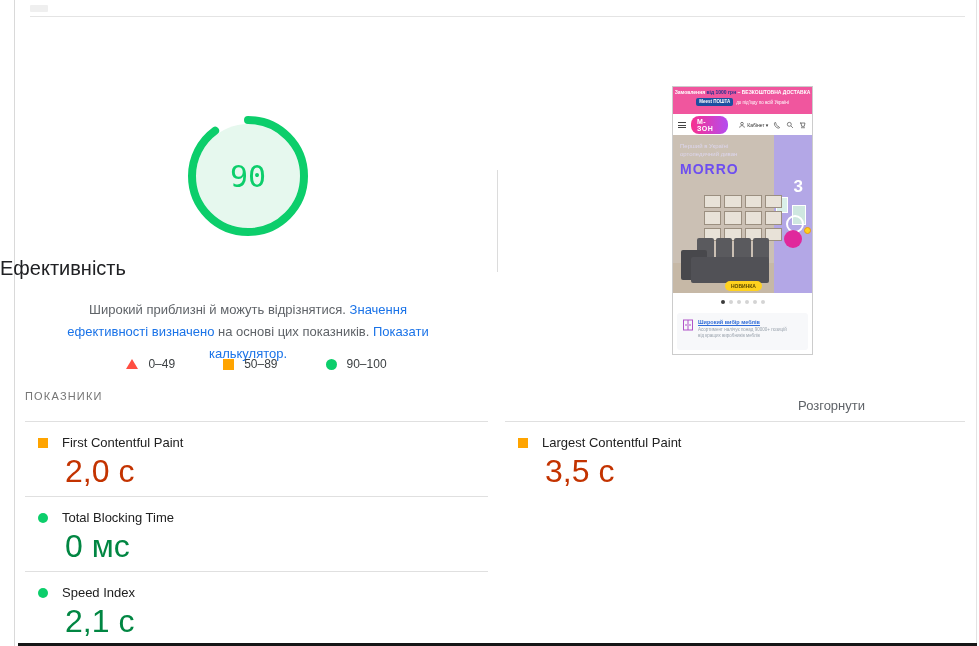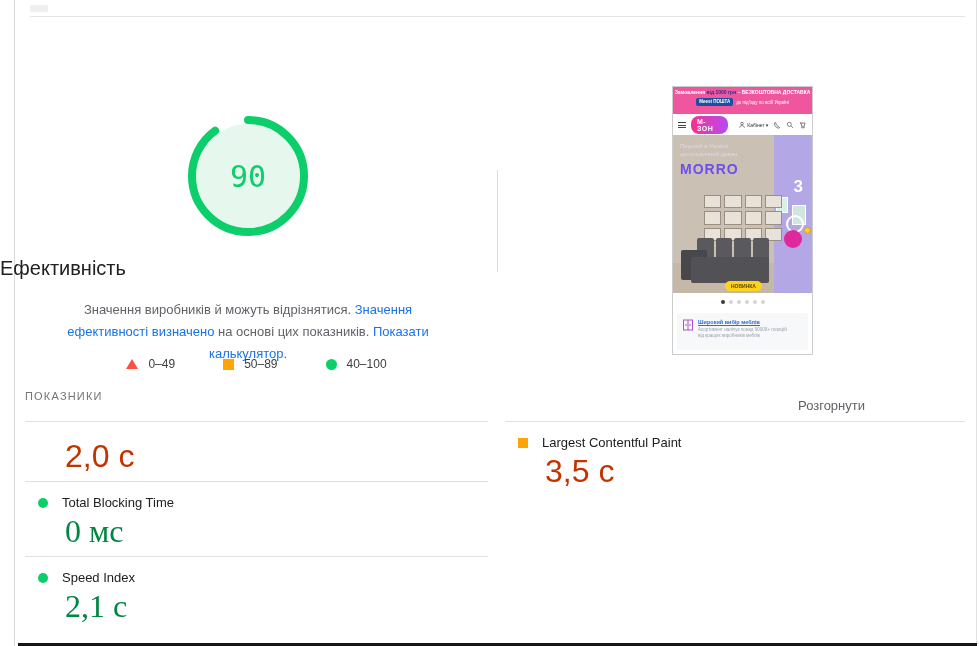--- a/index.html
+++ b/index.html
@@ -100,21 +100,21 @@
   .col-left  { left:25px;  width:463px; }
   .col-right { left:505px; width:460px; }
   .metric { border-top:1px solid #e0e0e0; padding:13px 0 10px 0; }
   .metric-head { display:flex; align-items:center; }
   .m-ic { width:10px; height:10px; margin:0 14px 0 13px; flex:0 0 auto; }
   .m-ic.average { background:#ffa400; }
   .m-ic.good { background:#0cce6b; border-radius:50%; }
   .metric-label { font-size:13px; color:#212121; }
   .metric-value { margin:6px 0 0 40px; font-size:32px; line-height:30px; }
   .metric-value.average { color:#c33300; }
-  .metric-value.good { color:#018642;font-family:Liberation Serif, serif; }
+  .metric-value.good { color:#018642; }
 </style>
 </head>
 <body>
 
 <div id="stage">
 
   <div class="abs left-border"></div>
   <div class="abs right-border"></div>
   <div class="abs top-divider"></div>
   <div class="abs top-artifact"></div>
@@ -124,35 +124,35 @@
     <svg width="120" height="120" viewBox="0 0 120 120">
       <circle cx="60" cy="60" r="52" fill="#e6f8ee"></circle>
       <circle cx="60" cy="60" r="56" fill="none" stroke="#0cce6b" stroke-width="8" pathLength="100" stroke-dasharray="90 10" stroke-linecap="round" transform="rotate(-90 60 60)"></circle>
     </svg>
     <div class="gauge-score">90</div>
   </div>
 
   <div class="abs category-title">Ефективність</div>
 
   <div class="abs score-desc">
-    <span>Значення виробників й можуть відрізнятися. </span><a href="#">Значення ефективності визначено</a><span> на основі цих показників. </span><a href="#">Показати калькулятор.</a>
+    <span>Широкий приблизні й можуть відрізнятися. </span><a href="#">Значення ефективності визначено</a><span> на основі цих показників. </span><a href="#">Показати калькулятор.</a>
   </div>
 
   <div class="abs legend">
     <div class="legend-item">
       <span class="tri"></span>
       <span>0–49</span>
     </div>
     <div class="legend-item">
       <span class="sq"></span>
       <span>50–89</span>
     </div>
     <div class="legend-item">
       <span class="dot-green"></span>
-      <span>40–100</span>
+      <span>90–100</span>
     </div>
   </div>
 
   <div class="abs v-divider"></div>
 
   <div class="abs thumb">
     <div class="t-banner">
       <div class="t-banner-l1">
         <span>Замовлення </span><span class="hl">від 1000 грн</span><span> – БЕЗКОШТОВНА ДОСТАВКА</span>
       </div>
@@ -248,20 +248,24 @@
         <span class="t-info-desc">Асортимент налічує понад 90000+ позицій від кращих виробників меблів</span>
       </div>
     </div>
   </div>
 
   <div class="abs metrics-header">ПОКАЗНИКИ</div>
   <div class="abs metrics-expand">Розгорнути</div>
 
   <div class="abs col col-left">
     <div class="metric">
+      <div class="metric-head">
+        <span class="m-ic average"></span>
+        <span class="metric-label">First Contentful Paint</span>
+      </div>
       <div class="metric-value average">2,0 с</div>
     </div>
     <div class="metric">
       <div class="metric-head">
         <span class="m-ic good"></span>
         <span class="metric-label">Total Blocking Time</span>
       </div>
       <div class="metric-value good">0 мс</div>
     </div>
     <div class="metric">

